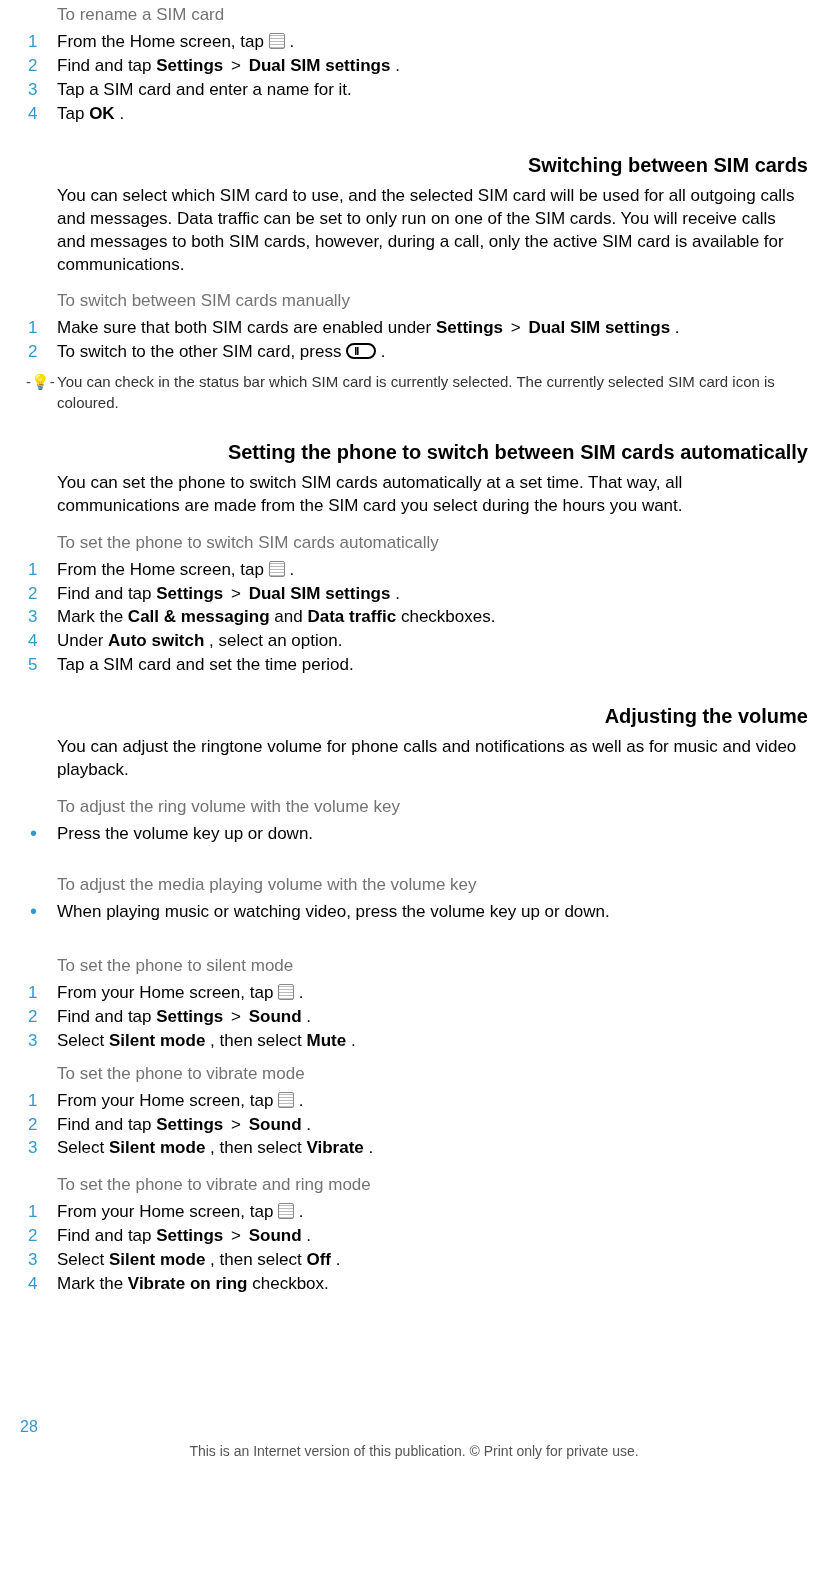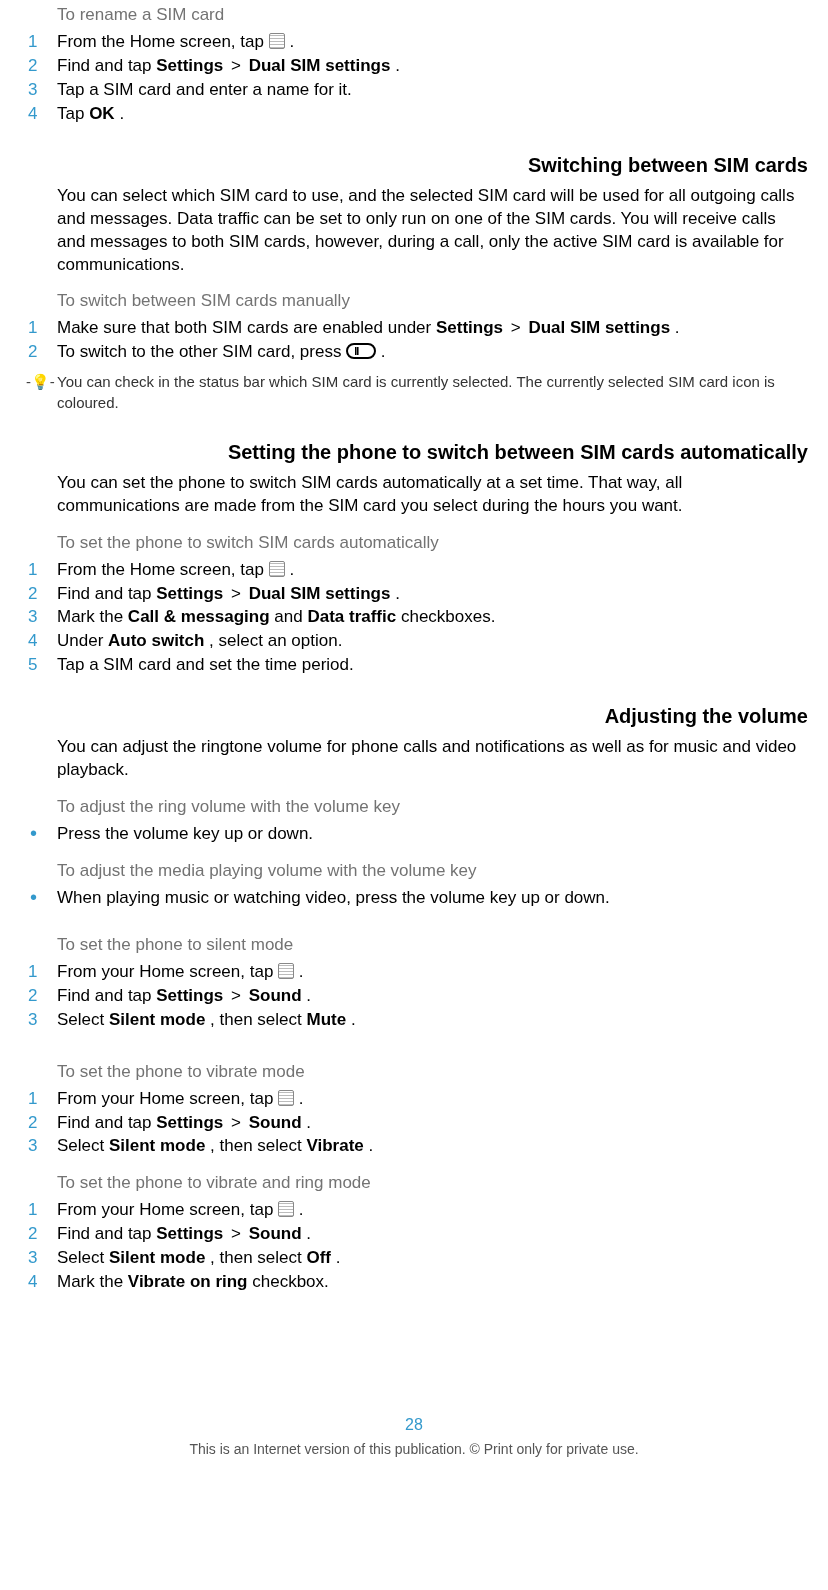--- a/index.html
+++ b/index.html
@@ -24,21 +24,21 @@
     .bullet-list li .num { width: 37px; flex-shrink: 0; color: #3399cc; text-align: left; padding-left: 10px; font-size: 20px; line-height: 1; }
     .bullet-list li .text { flex: 1; }
     .bold { font-weight: bold; }
     .icon-box { display: inline-block; width: 16px; height: 16px; border: 1px solid #888; border-radius: 2px; vertical-align: -2px; background: repeating-linear-gradient(0deg,#bbb,#bbb 1px,#fff 1px,#fff 3px); }
     .icon-pill { display: inline-block; width: 30px; height: 16px; border: 2px solid #000; border-radius: 999px; vertical-align: -2px; position: relative; }
     .icon-pill::before { content: "II"; position: absolute; left: 6px; top: -1px; font-size: 11px; font-weight: bold; letter-spacing: -1px; }
     .tip { display: flex; margin: 6px 0 4px 0; font-size: 15px; color: #333; }
     .tip .tip-icon { width: 37px; flex-shrink: 0; text-align: left; padding-left: 6px; color: #444; }
     .tip .tip-text { flex: 1; }
     .breadcrumb-sep { margin: 0 3px; }
-    .page-num { text-align: center; color: #3399cc; font-size: 16px; margin-top: 120px; }
+    .page-num { color: #3399cc; font-size: 16px; margin-top: 120px; }
     .footer-note { text-align: center; color: #555; font-size: 14px; margin-top: 4px; }
   </style>
 </head>
 <body>
 
 <div class="blue-sub">To rename a SIM card</div>
 <ol class="num-list">
   <li>
     <span class="num">1</span>
     <span class="text">
@@ -147,29 +147,29 @@
 
 <div class="section-head">Adjusting the volume</div>
 <div class="para">You can adjust the ringtone volume for phone calls and notifications as well as for music and video playback.</div>
 <div class="blue-sub" style="margin-top:14px;">To adjust the ring volume with the volume key</div>
 <ul class="bullet-list">
   <li>
     <span class="num">•</span>
     <span class="text">Press the volume key up or down.</span>
   </li>
 </ul>
-<div class="blue-sub" style="margin-top:14px;">To adjust the media playing volume with the volume key</div>
+<div class="blue-sub" style="margin-top:28px;">To adjust the media playing volume with the volume key</div>
 <ul class="bullet-list">
   <li>
     <span class="num">•</span>
     <span class="text">When playing music or watching video, press the volume key up or down.</span>
   </li>
 </ul>
 
-<div class="blue-sub" style="margin-top:24px;">To set the phone to silent mode</div>
+<div class="blue-sub" style="margin-top:31px;">To set the phone to silent mode</div>
 <ol class="num-list">
   <li>
     <span class="num">1</span>
     <span class="text">
       <span>From your Home screen, tap </span>
       <span class="icon-box"></span>
       <span>.</span>
     </span>
   </li>
   <li>
@@ -187,21 +187,21 @@
     <span class="text">
       <span>Select </span>
       <span class="bold">Silent mode</span>
       <span>, then select </span>
       <span class="bold">Mute</span>
       <span>.</span>
     </span>
   </li>
 </ol>
 
-<div class="blue-sub" style="margin-top:29px;">To set the phone to vibrate mode</div>
+<div class="blue-sub" style="margin-top:10px;">To set the phone to vibrate mode</div>
 <ol class="num-list">
   <li>
     <span class="num">1</span>
     <span class="text">
       <span>From your Home screen, tap </span>
       <span class="icon-box"></span>
       <span>.</span>
     </span>
   </li>
   <li>

